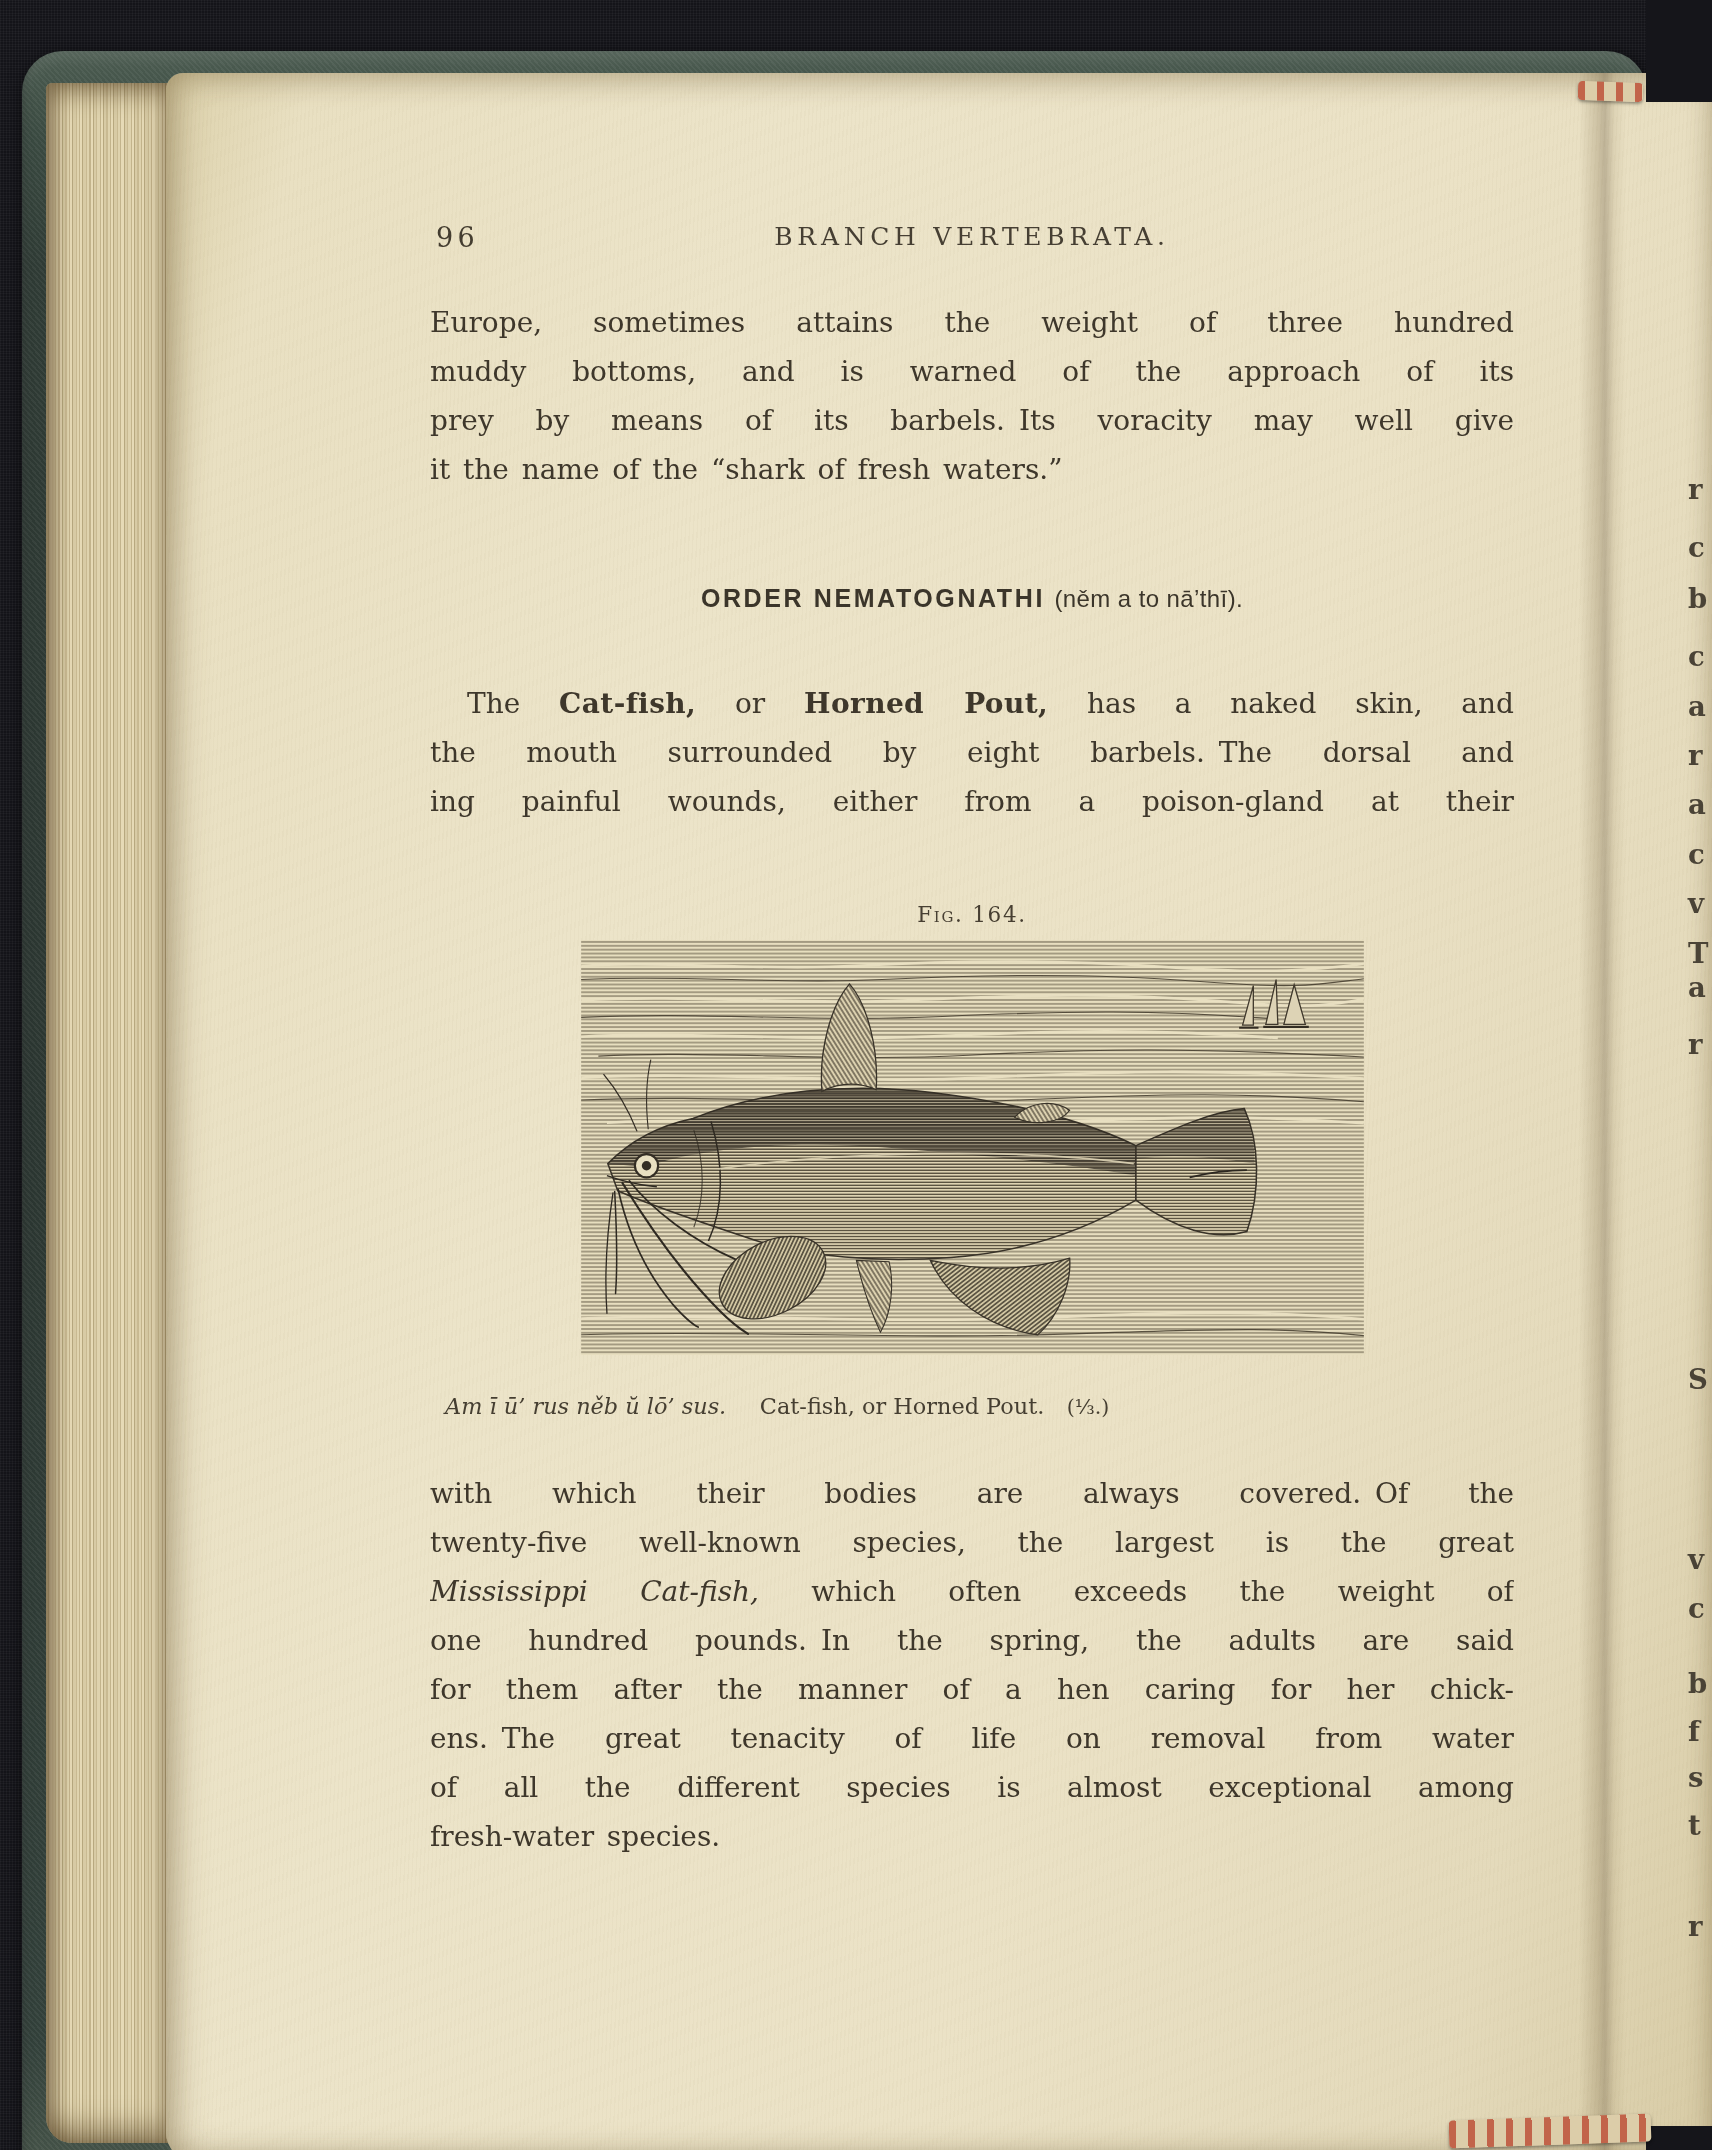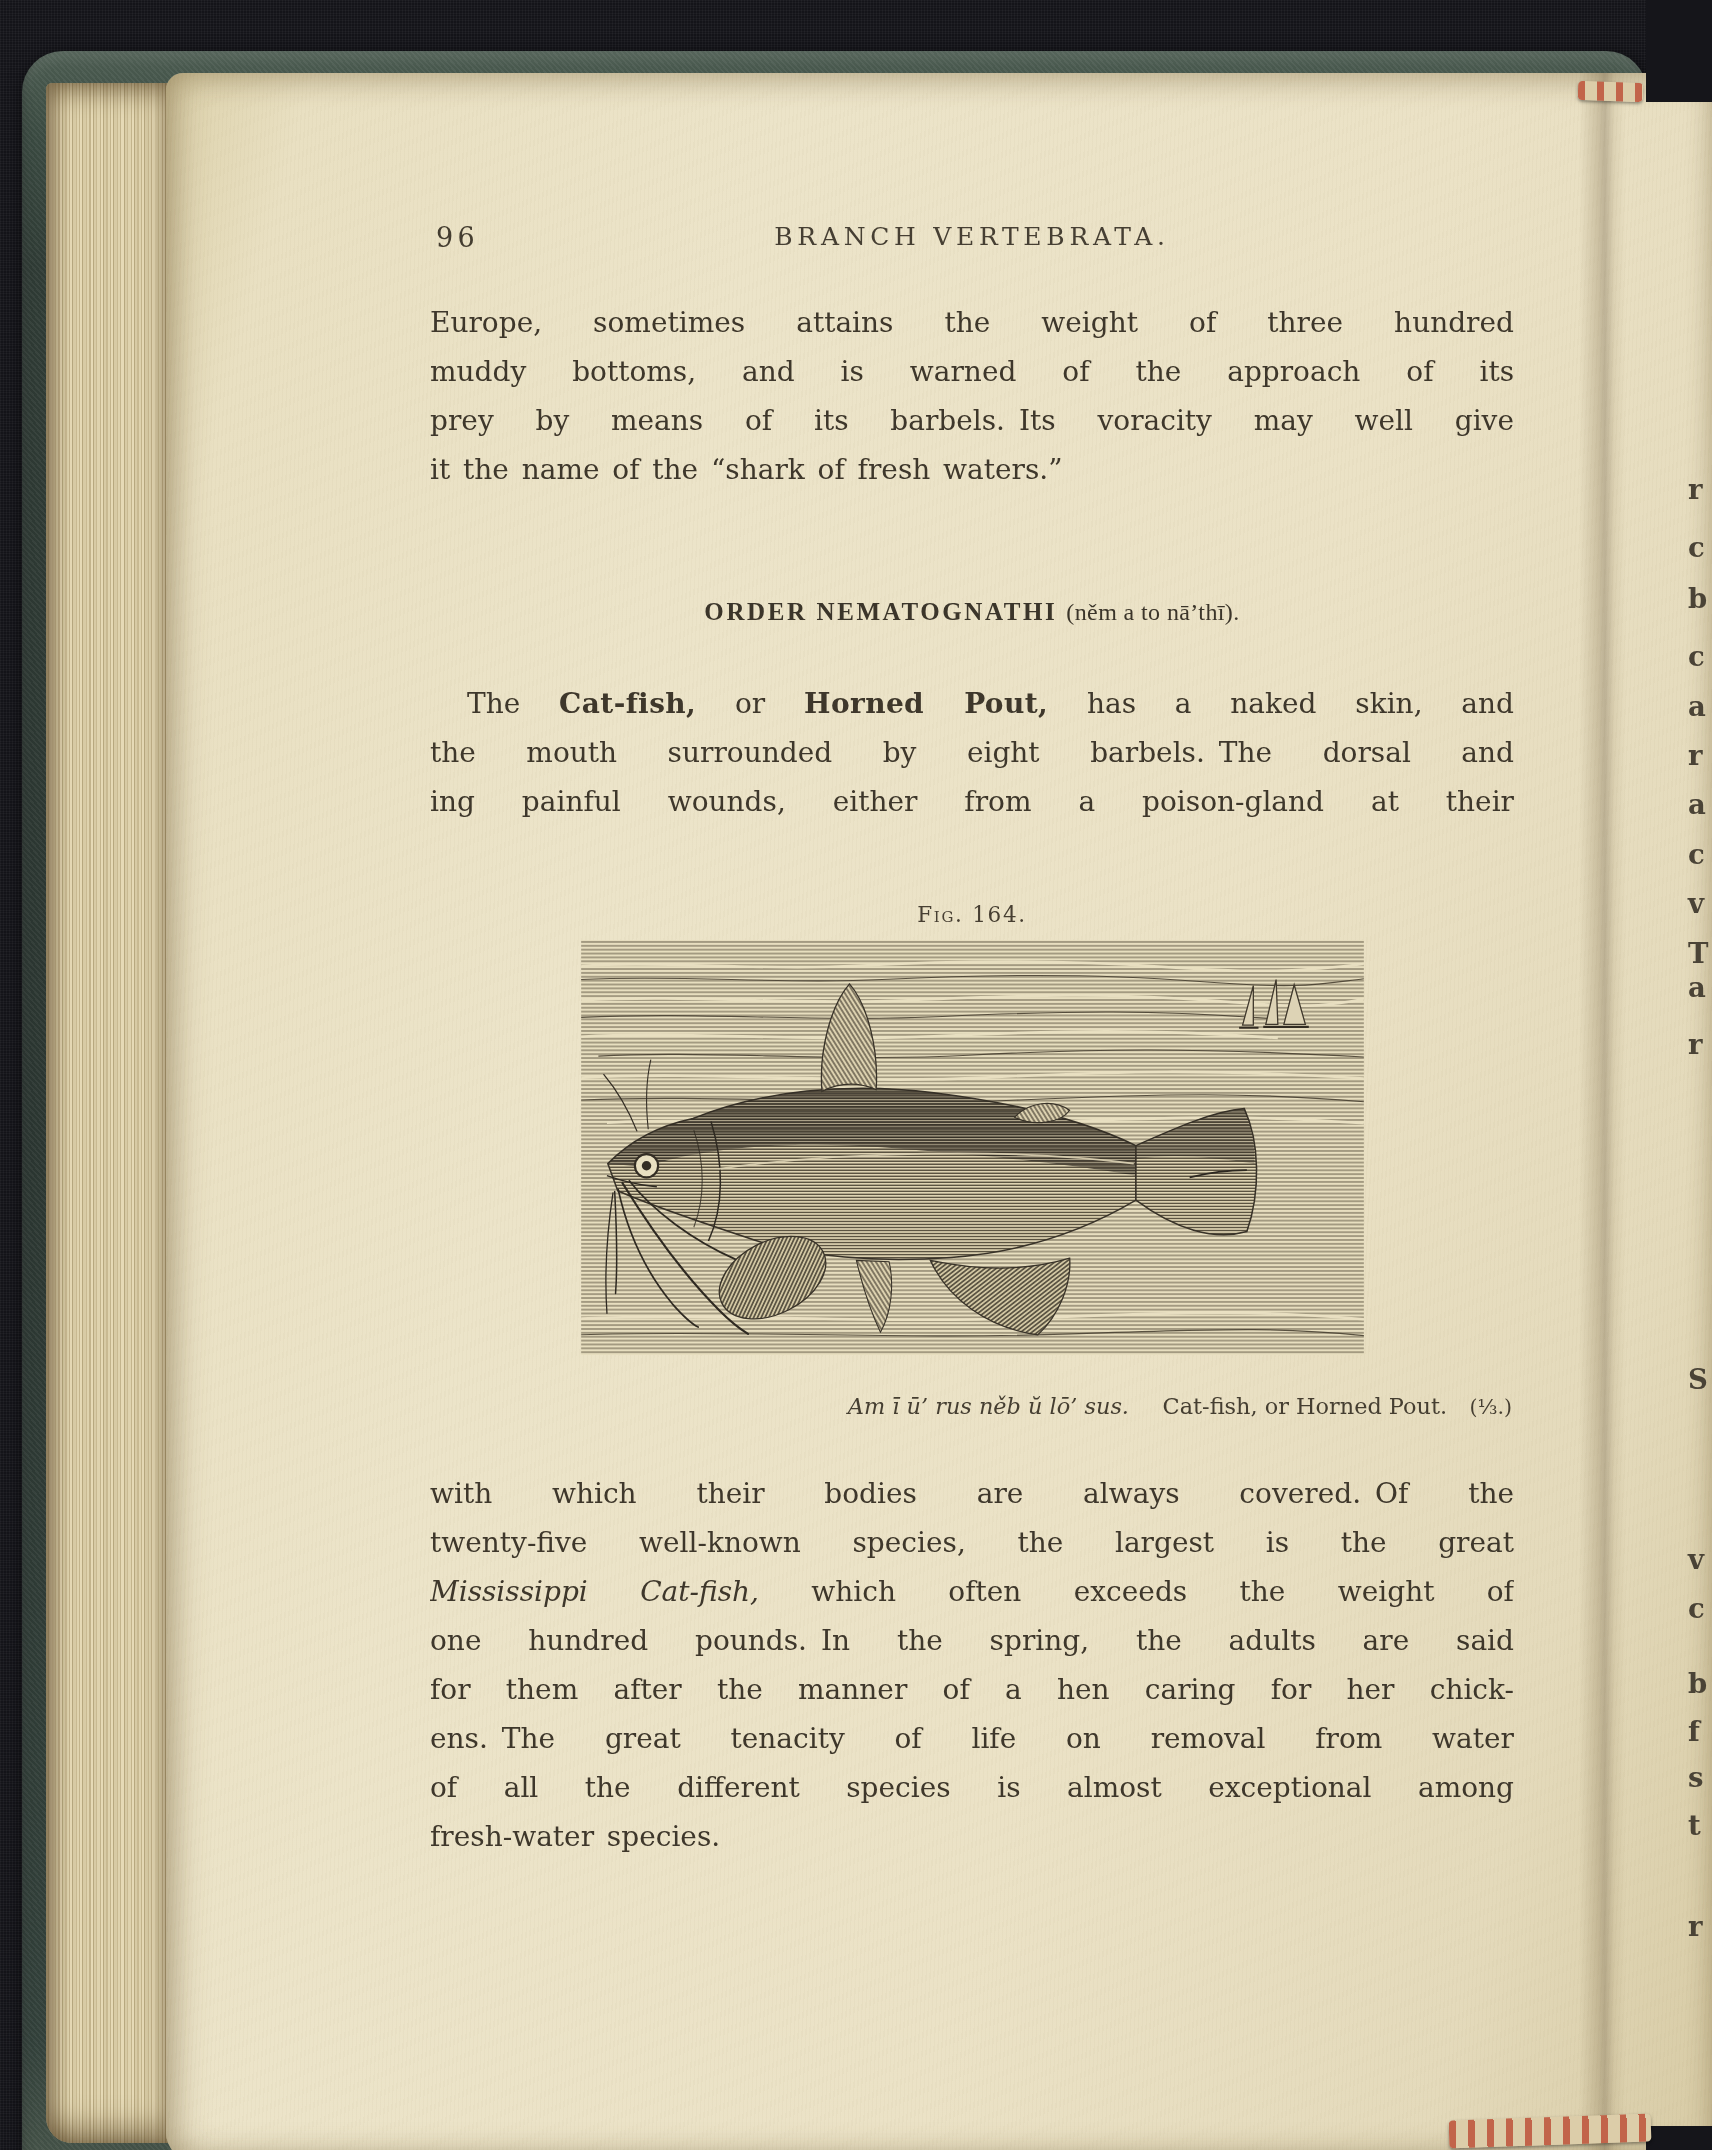--- a/index.html
+++ b/index.html
@@ -43,28 +43,28 @@
   .para{position:absolute;left:430px;width:1084px;font-size:28px;color:#3e372b;word-spacing:3.9px;}
   .tline{height:49px;line-height:49px;overflow:hidden;white-space:nowrap;}
   .jline{text-align:justify;white-space:normal;}
   .jline::after{content:"";display:inline-block;width:100%;height:0;}
   .indent{text-indent:37px;}
   .s-b{font-weight:bold;letter-spacing:0.4px;}
   .s-i{font-style:italic;}
   #para1{top:298px;}
   #para2{top:679px;}
   #para3{top:1469px;}
-  .order-heading{position:absolute;left:430px;top:598px;width:1084px;text-align:center;
-    font-family:Liberation Serif, serif;color:#3b352a;font-size:24px;}
+  .order-heading{position:absolute;left:430px;top:584px;width:1084px;text-align:center;
+    font-family:Liberation Sans, sans-serif;color:#3b352a;font-size:24px;}
   .s-hb{font-weight:bold;letter-spacing:2.6px;font-size:25px;}
   .s-hr{letter-spacing:0.4px;}
   .fig-label{position:absolute;left:430px;top:902px;width:1084px;text-align:center;
     font-size:21.5px;letter-spacing:1.7px;font-variant:small-caps;color:#473f32;}
   .figure-box{position:absolute;left:581px;top:940px;width:783px;height:415px;}
-  .fig-caption{position:absolute;left:428px;top:1393px;width:1084px;text-align:right;font-size:22.4px;color:#453e31;}
+  .fig-caption{position:absolute;left:445px;top:1393px;width:1084px;text-align:left;font-size:22.4px;color:#453e31;}
   .s-frac{font-size:20.6px;}
   
   .edge-letter{position:absolute;left:0;width:47px;font-size:27.5px;color:#4a4336;font-weight:bold;}
   .facing-letters{position:absolute;left:1688px;top:0;width:24.5px;height:2221px;overflow:visible;}
 </style>
 </head>
 <body>
 
 <div class="photo">
 

